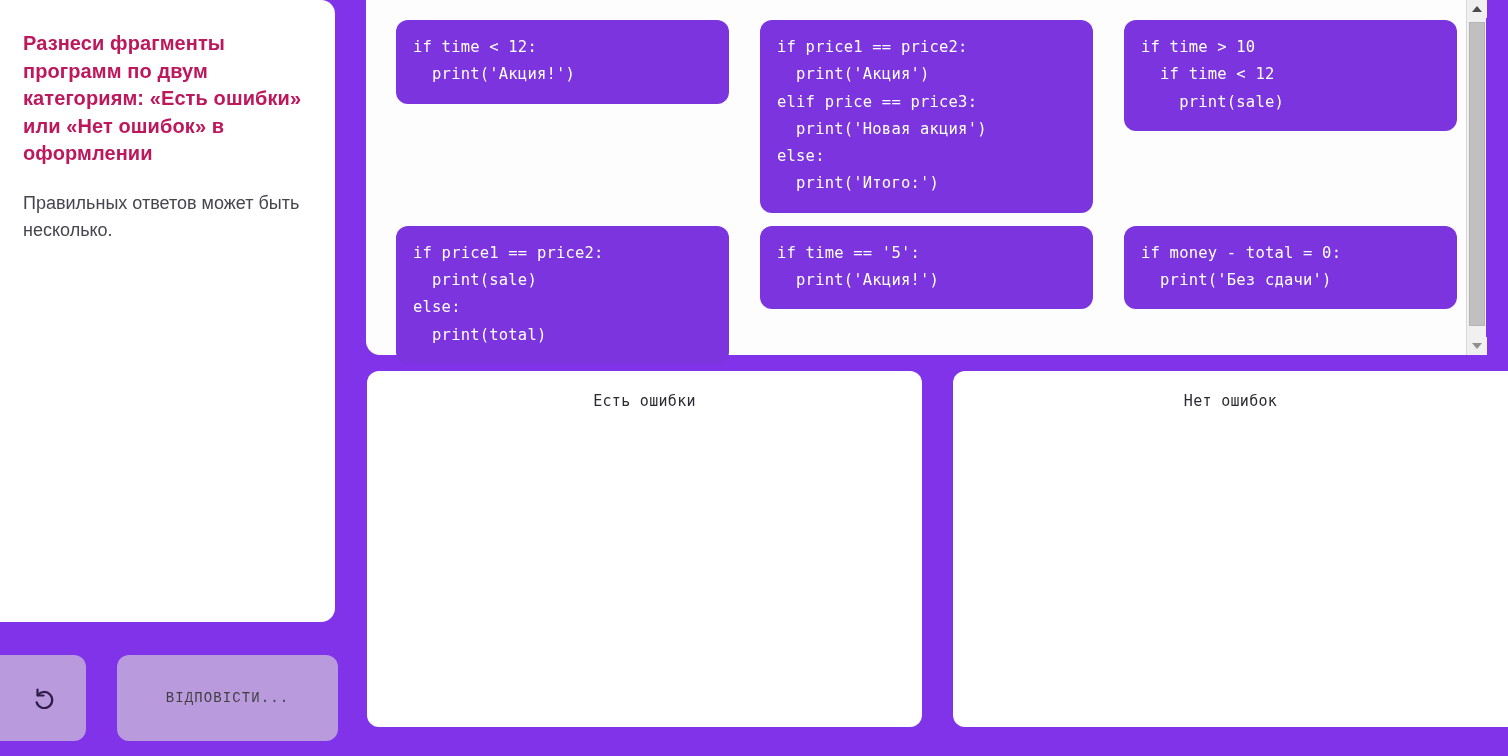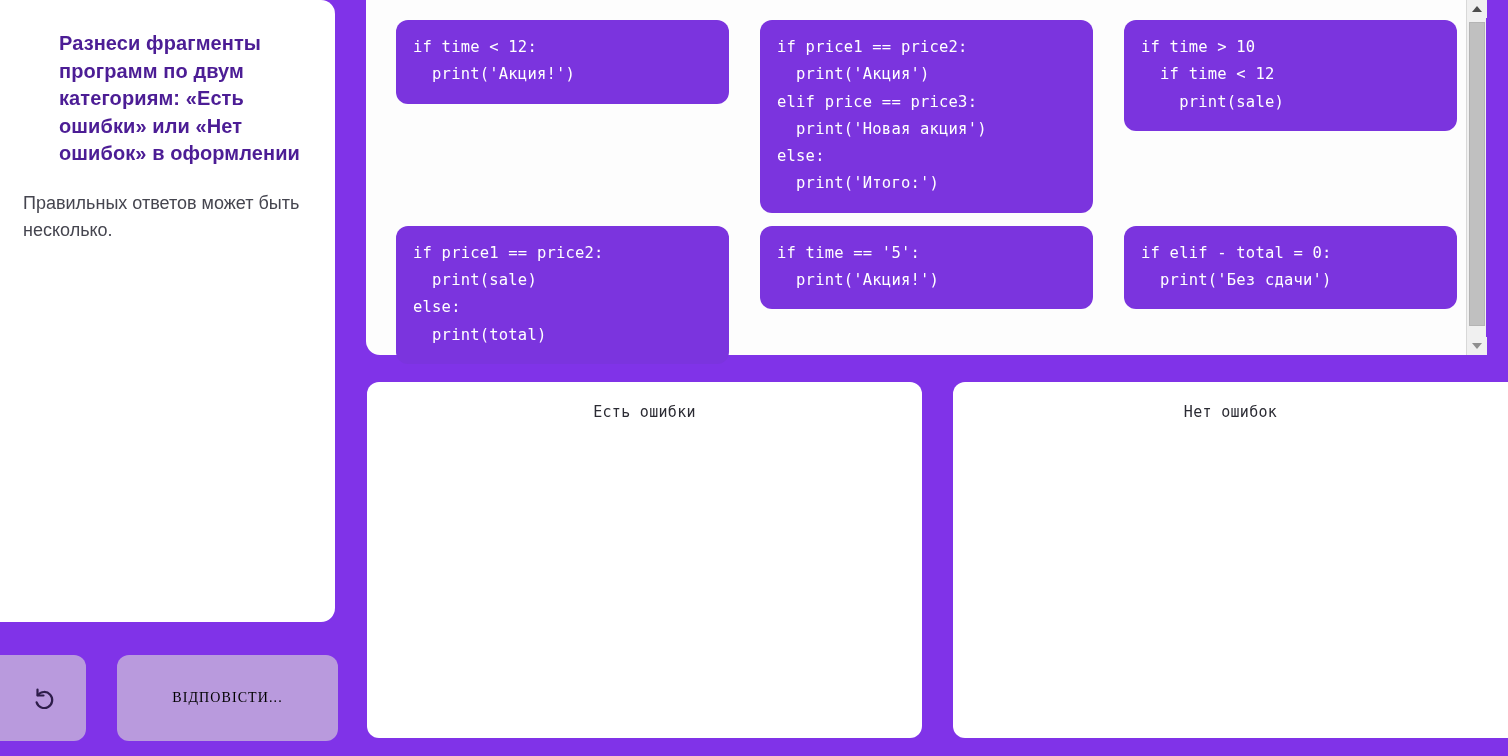--- a/index.html
+++ b/index.html
@@ -26,23 +26,22 @@
     height: 622px;
     background: #ffffff;
     border-radius: 0 14px 14px 0;
     padding: 30px 24px 0 23px;
   }
 
   #task-title {
     font-size: 20px;
     font-weight: bold;
     line-height: 1.375;
-    color: #4c1d95;
+    color: #be185d;
     letter-spacing: 0.1px;
-    margin-left: 36px;
   }
 
   #task-subtitle {
     margin-top: 22px;
     font-size: 18px;
     font-weight: 400;
     line-height: 1.5;
     color: #45454f;
   }
 
@@ -54,26 +53,26 @@
     display: flex;
     gap: 31px;
     align-items: stretch;
     height: 86px;
   }
 
   .action-btn {
     background: #b99add;
     border: none;
     border-radius: 12px;
-    color: #000000;
+    color: #404040;
     cursor: pointer;
     display: flex;
     align-items: center;
     justify-content: center;
-    font-family: Liberation Serif, serif;
+    font-family: Liberation Mono, monospace;
   }
 
   #reset-button {
     width: 86px;
     border-radius: 0 12px 12px 0;
   }
 
   #reset-button svg { display: block; }
 
   #submit-button {
@@ -115,21 +114,21 @@
     font-family: "DejaVu Sans Mono", monospace;
     font-size: 15.5px;
     line-height: 27.3px;
     white-space: pre;
     letter-spacing: 0.2px;
   }
 
   
   .dropzone {
     position: absolute;
-    top: 382px;
+    top: 371px;
     height: 356px;
     background: #ffffff;
     border-radius: 12px;
     padding-top: 21px;
   }
 
   #dropzone-errors  { left: 367px;  width: 555px; }
   #dropzone-noerrors{ left: 953px;  width: 555px; border-radius: 12px 0 0 12px; }
 
   .dropzone-title {
@@ -212,21 +211,21 @@
   print('Итого:')</div>
     <div class="fragment-card">if time &gt; 10
   if time &lt; 12
     print(sale)</div>
     <div class="fragment-card">if price1 == price2:
   print(sale)
 else:
   print(total)</div>
     <div class="fragment-card">if time == '5':
   print('Акция!')</div>
-    <div class="fragment-card">if elif - total = 0:
+    <div class="fragment-card">if money - total = 0:
   print('Без сдачи')</div>
   </div>
 
   <div id="scrollbar">
     <div class="sb-arrow" id="sb-up">
       <div></div>
     </div>
     <div id="sb-thumb"></div>
     <div class="sb-arrow" id="sb-down">
       <div></div>

